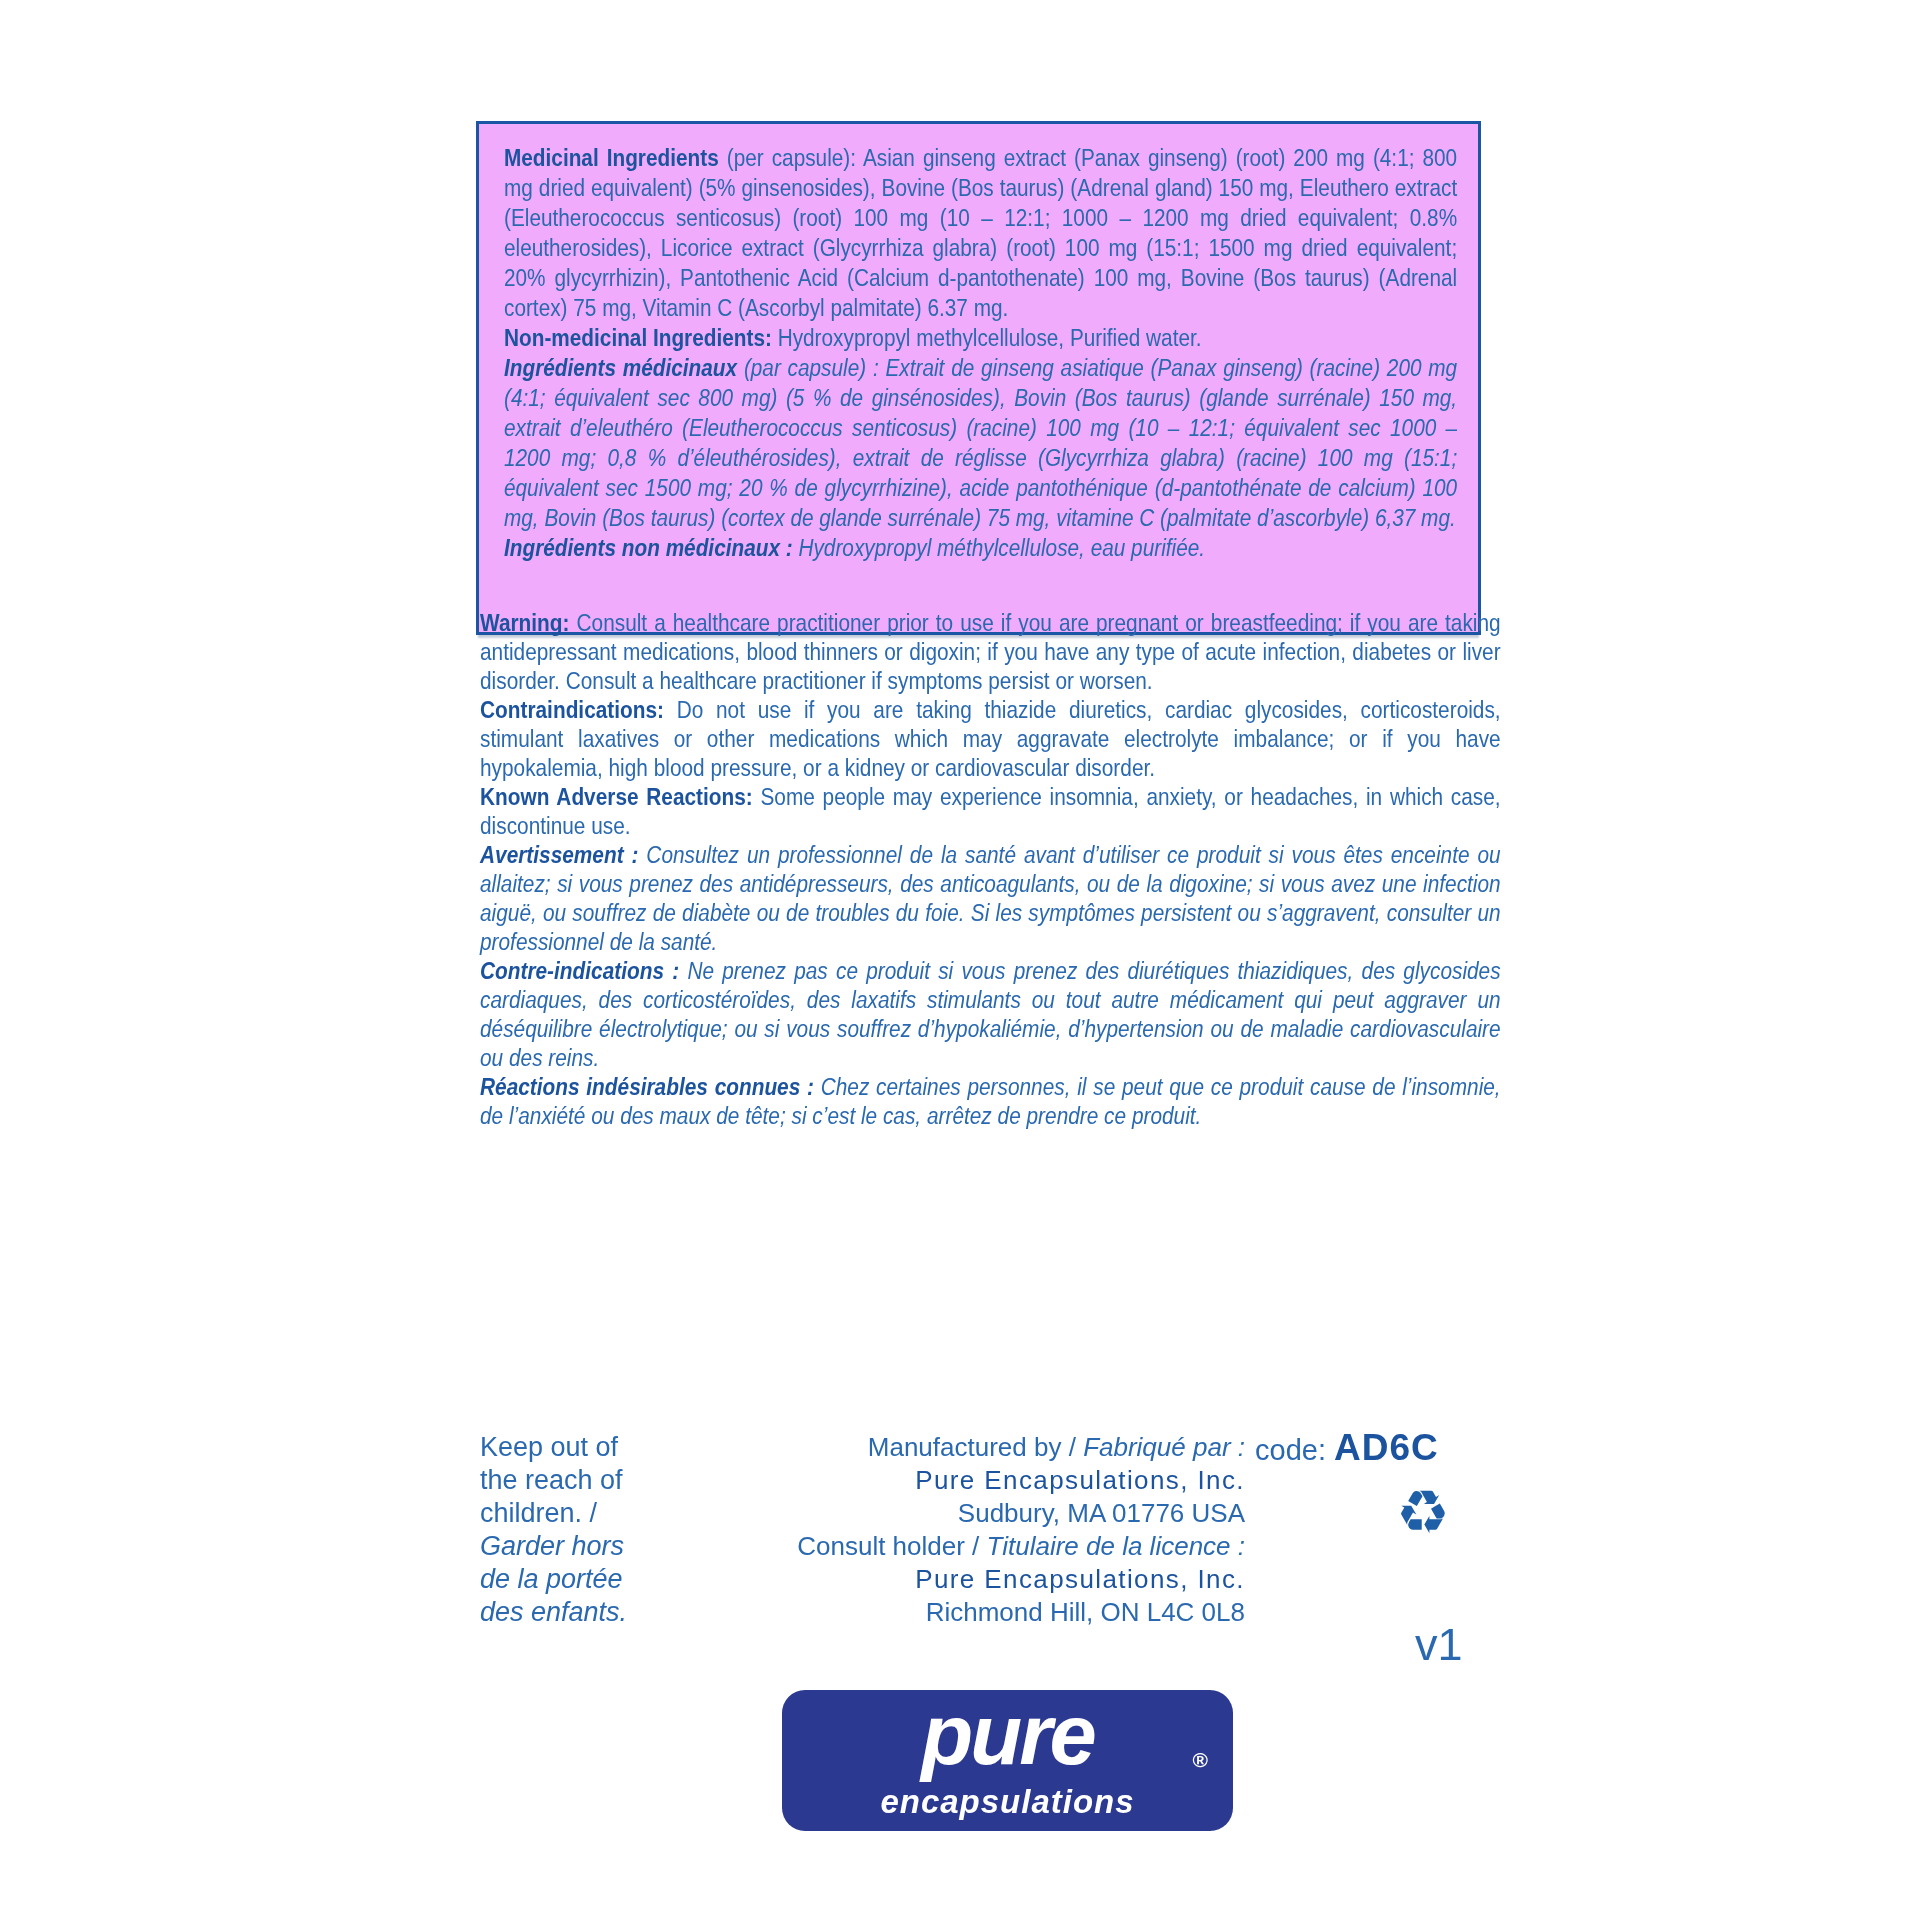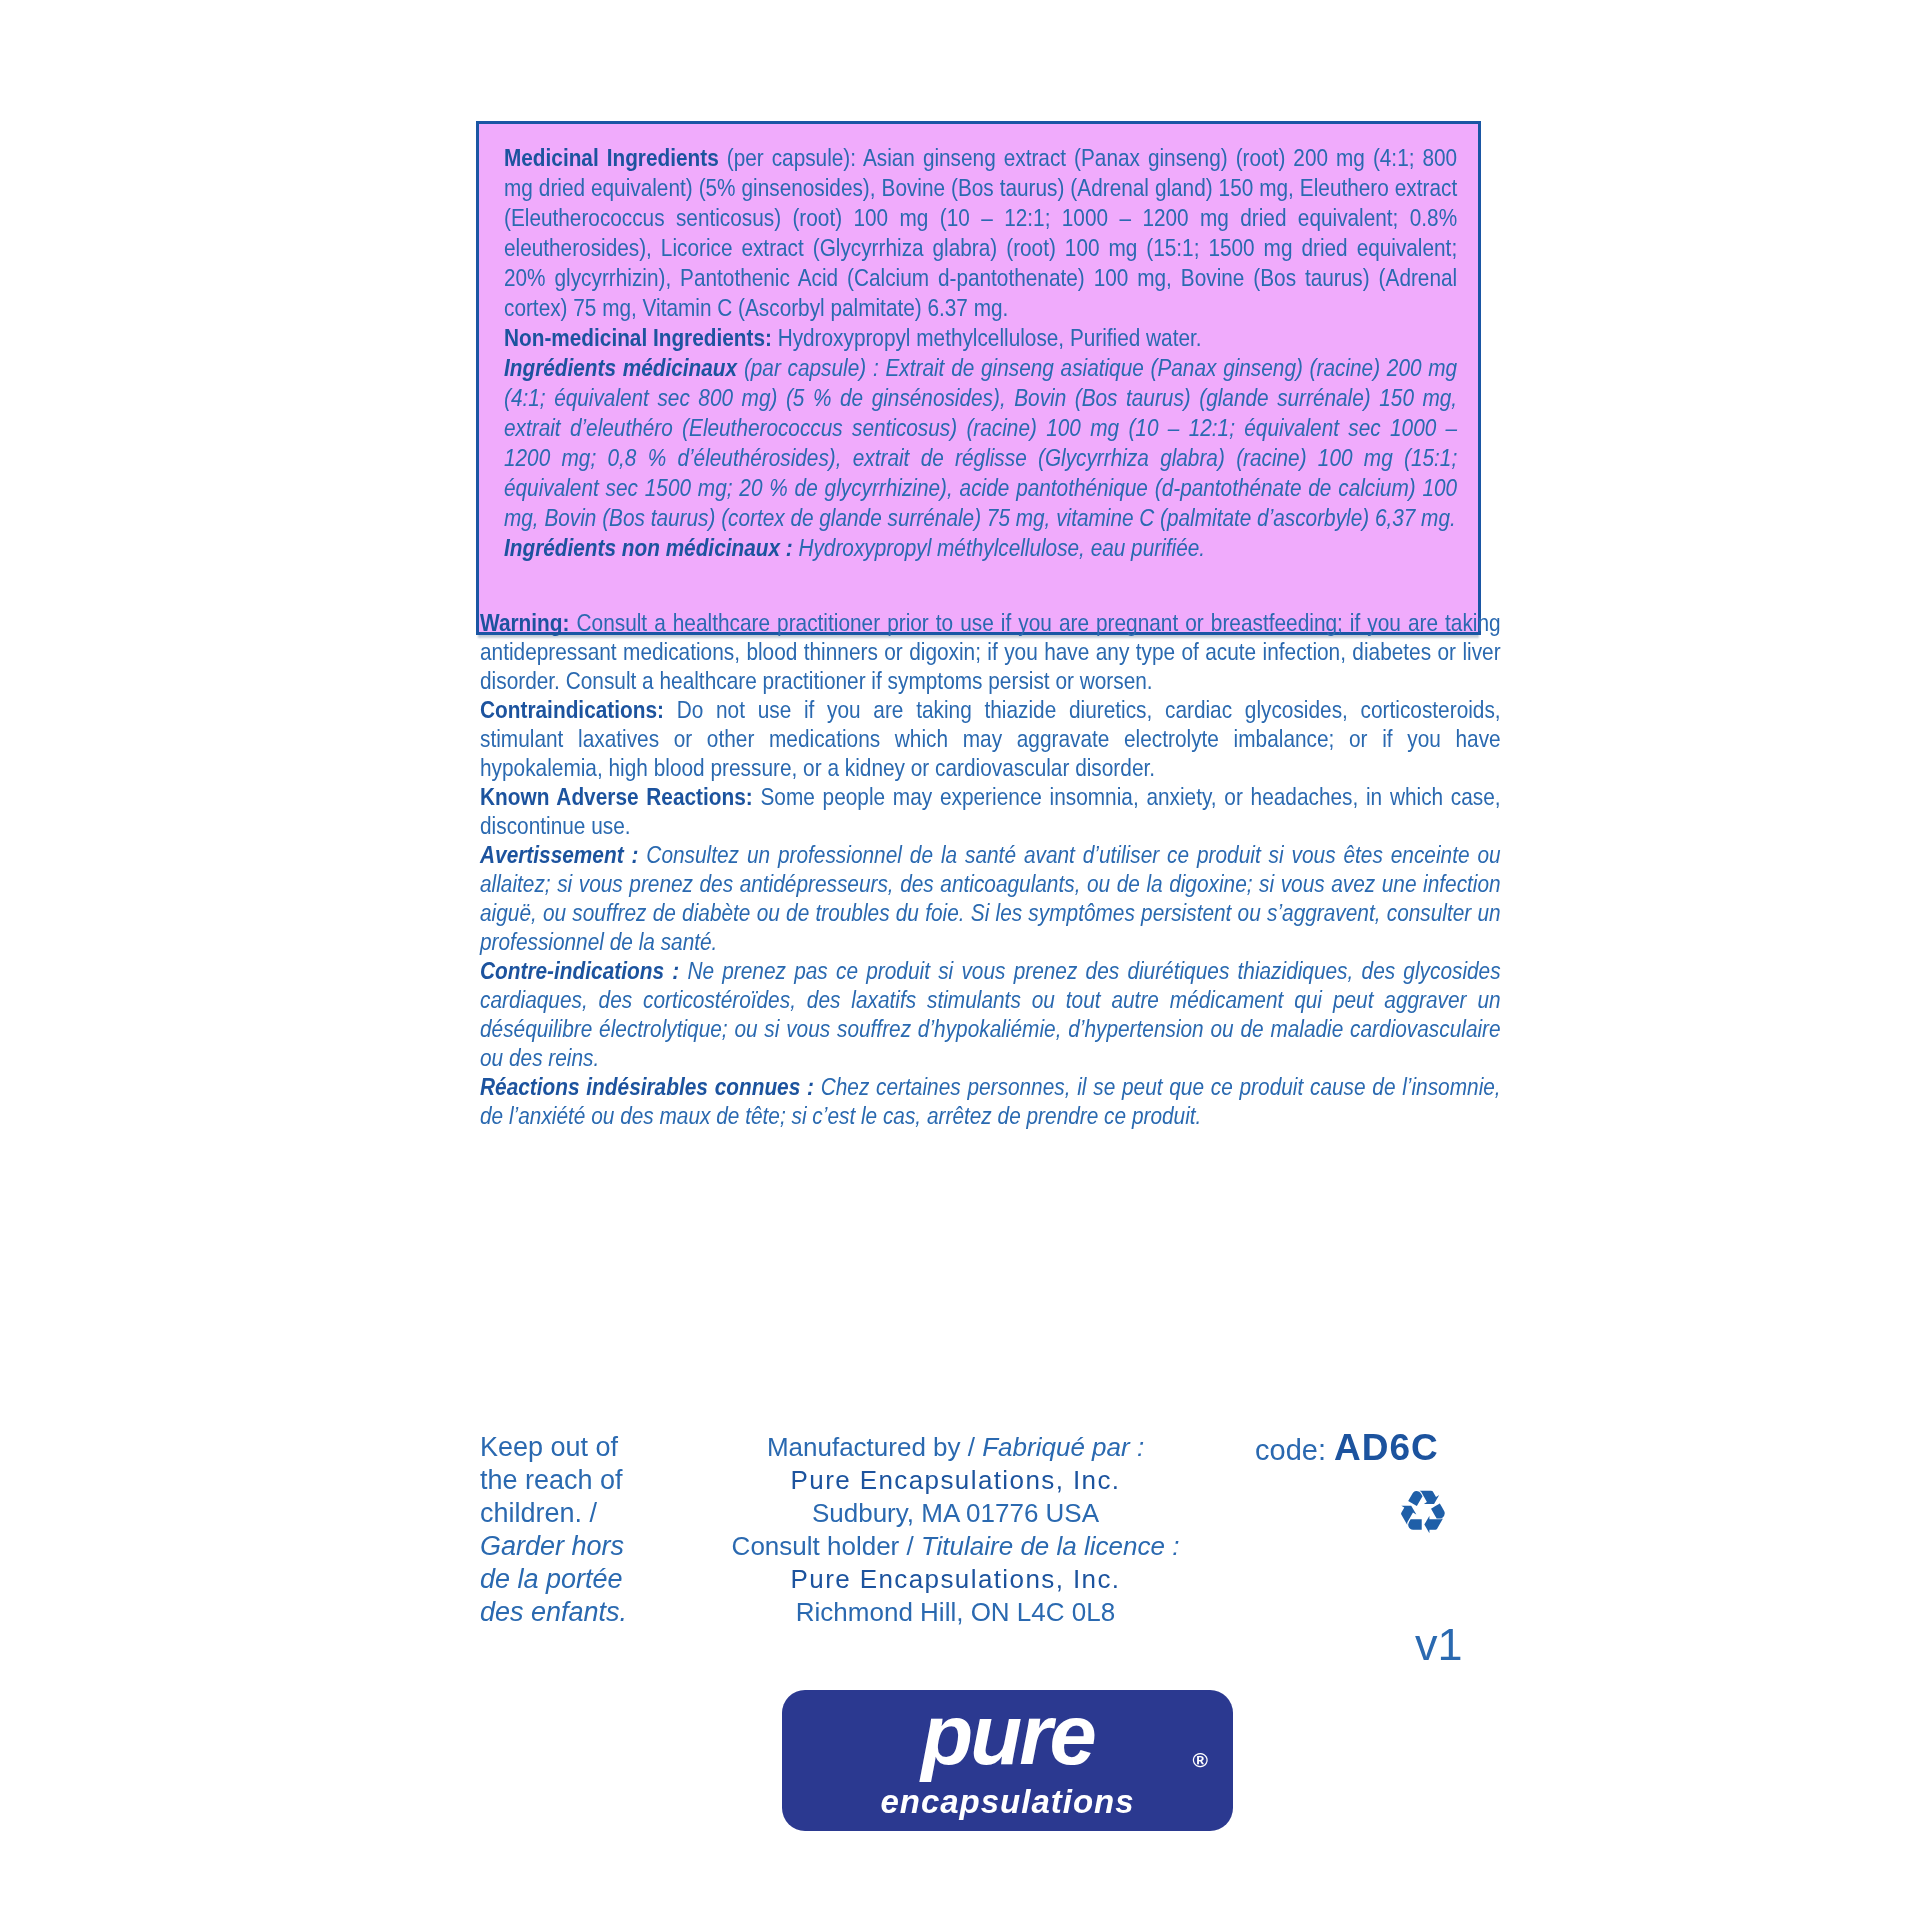--- a/index.html
+++ b/index.html
@@ -35,21 +35,21 @@
   .para{margin:0; text-align:justify; hyphens:none;}
   .para .head{font-weight:bold; color:var(--heading);}
   .para.fr{font-style:italic;}
   
   .keep-out{
     position:absolute; left:480px; top:1431px; width:232px;
     font-size:27px; line-height:33px;
   }
   .keep-out .fr{font-style:italic;}
   .manufacturer{
-    position:absolute; left:666px; top:1431px; width:579px; text-align:center;
+    position:absolute; left:666px; top:1431px; width:579px; text-align:right;
     font-size:26px; line-height:33px;
   }
   .manufacturer .it{font-style:italic;}
   .manufacturer .co{font-weight:normal; color:var(--heading); letter-spacing:1.4px;}
   .code-line{
     position:absolute; left:1255px; top:1427px; font-size:29px; white-space:nowrap;
   }
   .code-line .val{font-weight:bold; font-size:37px; color:var(--heading); letter-spacing:1px;}
   .recycle{
     position:absolute; left:1396px; top:1483px; font-size:60px; line-height:1; color:var(--icon);

